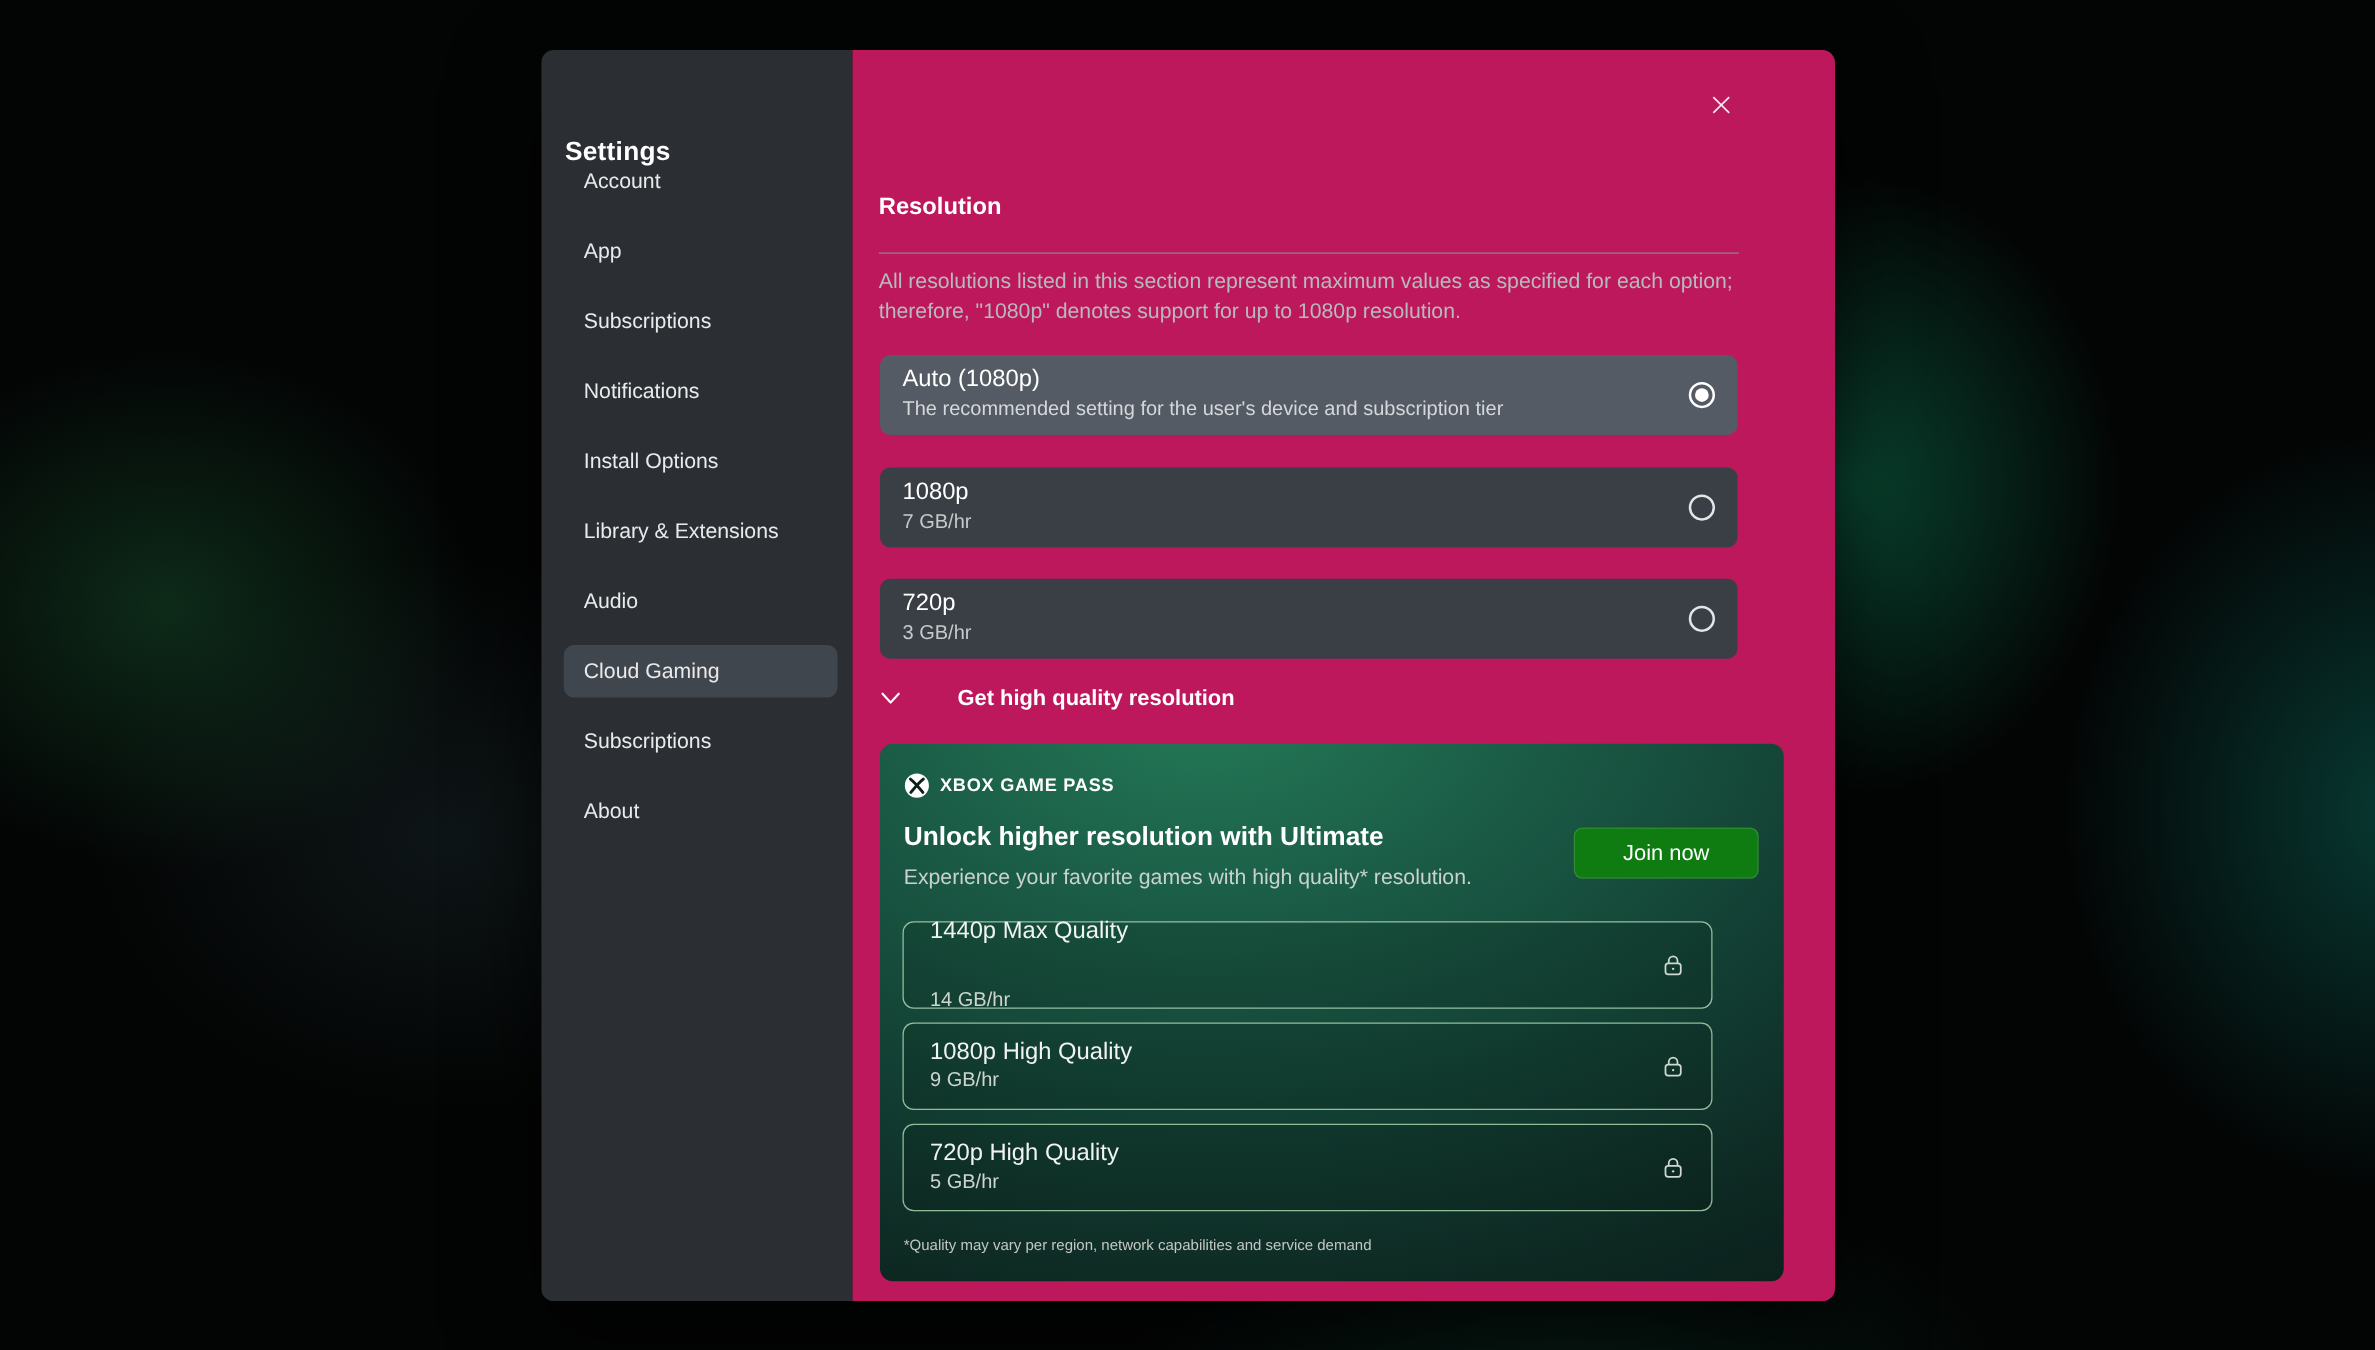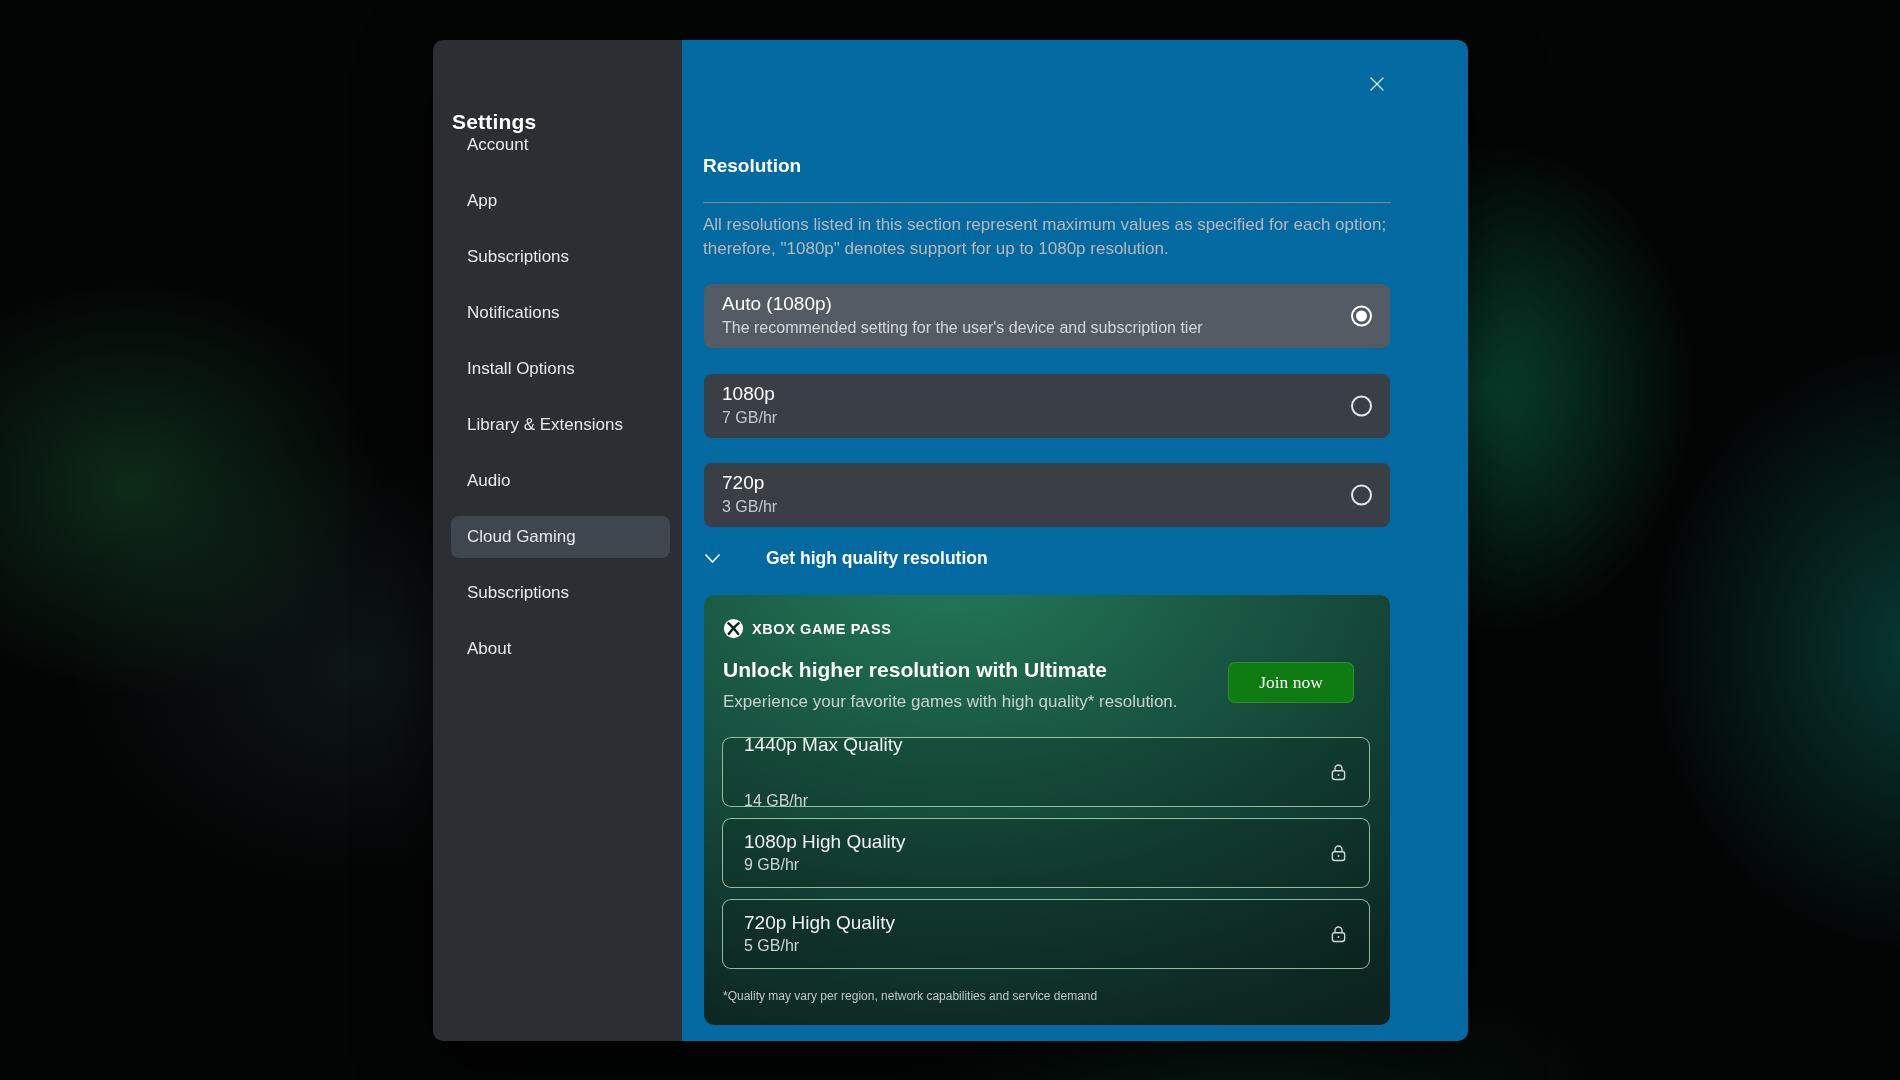--- a/index.html
+++ b/index.html
@@ -23,21 +23,21 @@
   .sidebar { width:249px; background:#2b2e33; flex:none; position:relative; }
   .sb-title { position:absolute; top:70px; left:19px; font-size:21px; font-weight:700; color:#ffffff; letter-spacing:0.2px; }
   .nav { position:absolute; top:84px; left:0; right:0; }
   .nav-item {
     height:42px; margin:0 12px 14px 18px; border-radius:8px;
     display:flex; align-items:center; padding-left:16px; box-sizing:border-box;
     color:#e9eaeb; font-size:17px; cursor:pointer;
   }
   .nav-item.selected { background:#40464d;align-items:center; }
   
-  .content { flex:1; background:#0369a1; position:relative; }
+  .content { flex:1; background:#be185d; position:relative; }
   .close-btn {
     position:absolute; top:28px; left:679px; width:32px; height:32px;
     display:flex; align-items:center; justify-content:center; cursor:pointer; background:transparent; border:none;
   }
   .section-title { position:absolute; top:115px; left:21px; font-size:19px; font-weight:700; color:#ffffff; }
   .divider { position:absolute; top:162px; left:21px; width:688px; height:1px; background:#85878a; }
   .desc { position:absolute; top:173px; left:21px; width:698px; font-size:17px; line-height:23.5px; color:#b7babd; }
   .opt-card {
     position:absolute; left:22px; width:686px; height:64px; border-radius:8px;
     background:#3a3f46; box-sizing:border-box; padding:8px 56px 0 18px; cursor:pointer;
@@ -54,29 +54,30 @@
   .radio .dot { display:none; width:11px; height:11px; border-radius:50%; background:#ffffff; }
   .radio.checked { border-color:#ffffff; }
   .radio.checked .dot { display:block; }
   .expander { position:absolute; top:508px; left:22px; display:flex; align-items:center; gap:11px; cursor:pointer; }
   .expander-label { font-size:17.5px; font-weight:700; color:#ffffff;margin-left:34px; }
   
   .promo {
     position:absolute; top:555px; left:22px; width:686px; height:430px; border-radius:10px;
     background:radial-gradient(125% 135% at 36% -8%, #247a58 0%, #1b5d47 28%, #123d32 60%, #0d2721 84%, #0b1f1b 100%);
     overflow:hidden;
+    padding-left:37px;
   }
   .brand-row { position:absolute; top:23px; left:19px; display:flex; align-items:center; gap:8px; }
   .brand-text { font-size:14.5px; font-weight:600; color:#ffffff; letter-spacing:0.6px; }
   .headline { position:absolute; top:63px; left:19px; font-size:21px; font-weight:700; color:#ffffff; }
   .subline { position:absolute; top:97px; left:19px; font-size:17px; color:#c9d2ce; }
   .join-btn {
-    position:absolute; top:67px; right:36px; width:126px; height:41px; border-radius:7px;
+    position:absolute; top:67px; right:20px; width:148px; height:41px; border-radius:7px;
     border:1px solid rgba(255,255,255,0.14); color:#ffffff; font-size:17.5px;
-    font-family:Liberation Serif, serif;
+    font-family:Liberation Sans, sans-serif;
     display:flex; align-items:center; justify-content:center; cursor:pointer;
   }
   .locked {
     position:absolute; left:18px; width:648px; height:70px; border-radius:9px; box-sizing:border-box;
     border:1px solid rgba(168,214,180,0.85); background:rgba(6,18,14,0.16);
     display:flex; flex-direction:column; justify-content:center; gap:2px; padding-left:21px;
   }
   .locked-title { font-size:19px; color:#f0f3f1; line-height:22px; }
   .locked-sub { font-size:16px; color:#ced5d1; line-height:20px; }
   .lock-icon { position:absolute; right:20px; top:50%; transform:translateY(-50%); }

